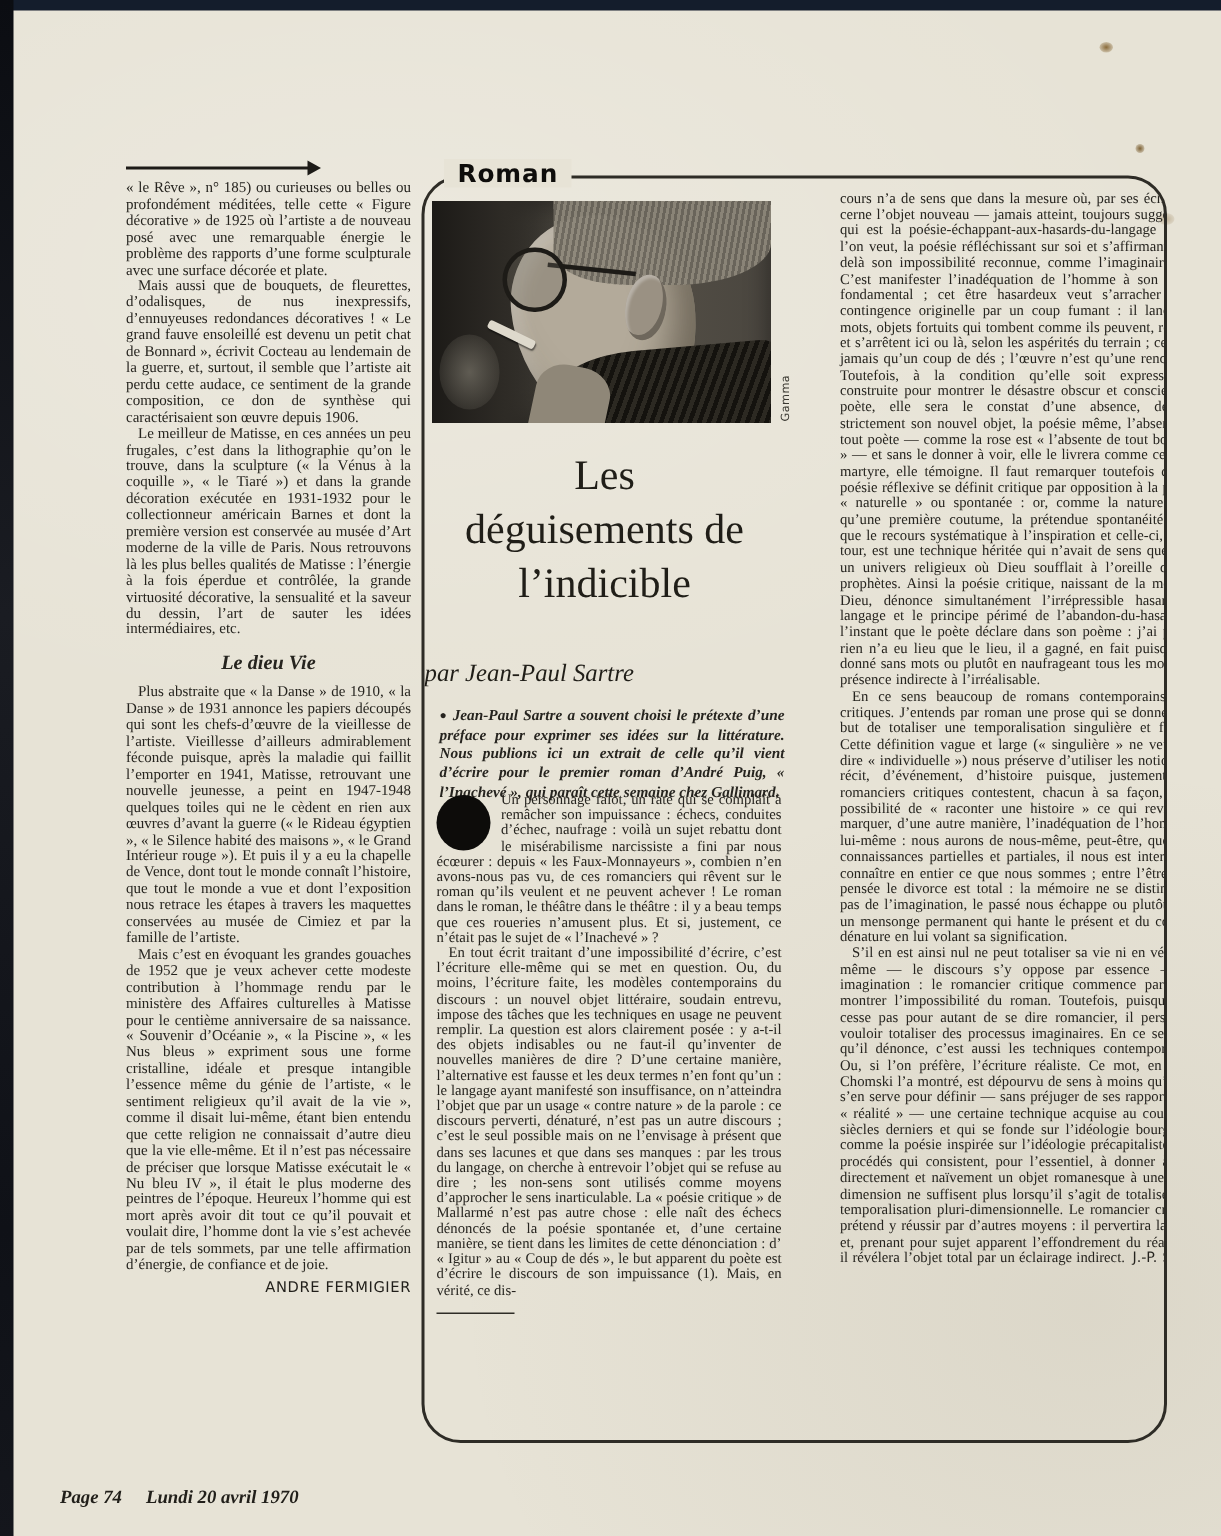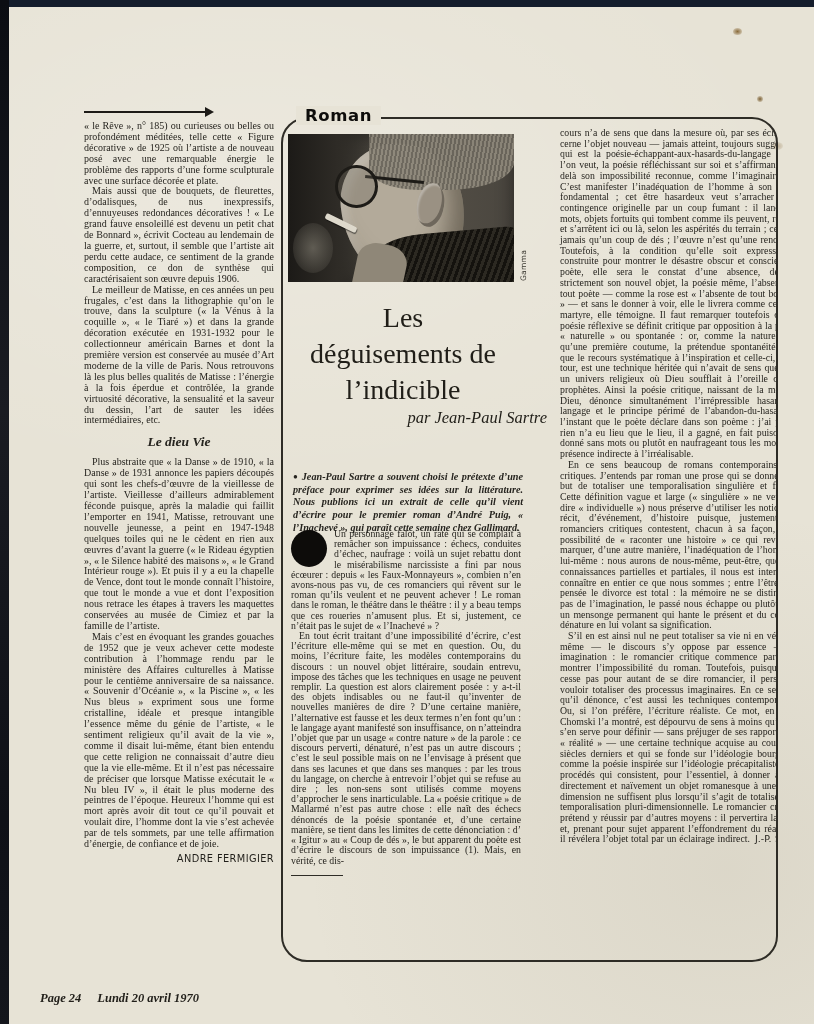--- a/index.html
+++ b/index.html
@@ -75,22 +75,22 @@
     border-radius:35% 8% 0 0;transform:rotate(-5deg);}
   .ph-neck{left:30%;top:74%;width:22%;height:30%;background:#8f8778;transform:rotate(12deg);
     border-radius:40% 40% 0 0;}
   .credit{position:absolute;left:236px;top:162px;transform:rotate(-90deg);
     transform-origin:left top;font-family:"DejaVu Sans","Liberation Sans",sans-serif;
     font-size:7.5px;color:#3a3831;letter-spacing:.3px;}
 
   
   .title-block{position:absolute;left:0;top:181px;width:240px;text-align:center;
     font-size:28px;line-height:36px;color:#201e18;}
-  .byline{position:absolute;left:0;top:289px;width:240px;text-align:right;
-    font-style:italic;font-size:16.5px;color:#201e18;margin-left:24px;}
+  .byline{position:absolute;left:0;top:320px;width:240px;text-align:left;
+    font-style:italic;font-size:16.5px;color:#201e18;}
   .intro{position:absolute;left:10px;top:352px;width:230px;font-style:italic;font-weight:bold;
     font-size:10.2px;line-height:12.7px;text-align:justify;}
   .intro .bullet{font-style:normal;font-size:8px;vertical-align:1px;margin-right:3px;}
 
   
   .colbody p{margin:0;text-align:justify;}
   .col1{position:absolute;left:8px;top:410px;width:230px;font-size:9.8px;line-height:10.2px;}
   .col1 p.ind{text-indent:8px;}
   .ornament{float:left;width:36px;height:37px;background:#0d0c0a;border-radius:50%;
     margin:1px 7px 2px 0;}
@@ -164,16 +164,16 @@
         <p>cours n’a de sens que dans la mesure où, par ses échecs, il cerne l’objet nouveau — jamais atteint, toujours suggéré — qui est la poésie-échappant-aux-hasards-du-langage ou, si l’on veut, la poésie réfléchissant sur soi et s’affirmant, par-delà son impossibilité reconnue, comme l’imaginaire pur. C’est manifester l’inadéquation de l’homme à son projet fondamental ; cet être hasardeux veut s’arracher à sa contingence originelle par un coup fumant : il lance les mots, objets fortuits qui tombent comme ils peuvent, roulent et s’arrêtent ici ou là, selon les aspérités du terrain ; ce n’est jamais qu’un coup de dés ; l’œuvre n’est qu’une rencontre. Toutefois, à la condition qu’elle soit expressément construite pour montrer le désastre obscur et conscient du poète, elle sera le constat d’une absence, définira strictement son nouvel objet, la poésie même, l’absente de tout poète — comme la rose est « l’absente de tout bouquet » — et sans le donner à voir, elle le livrera comme ce dont, martyre, elle témoigne. Il faut remarquer toutefois que la poésie réflexive se définit critique par opposition à la poésie « naturelle » ou spontanée : or, comme la nature n’est qu’une première coutume, la prétendue spontanéité n’est que le recours systématique à l’inspiration et celle-ci, à son tour, est une technique héritée qui n’avait de sens que dans un univers religieux où Dieu soufflait à l’oreille de ses prophètes. Ainsi la poésie critique, naissant de la mort de Dieu, dénonce simultanément l’irrépressible hasard du langage et le principe périmé de l’abandon-du-hasard. A l’instant que le poète déclare dans son poème : j’ai perdu, rien n’a eu lieu que le lieu, il a gagné, en fait puisqu’il a donné sans mots ou plutôt en naufrageant tous les mots une présence indirecte à l’irréalisable.</p>
         <p class="ind">En ce sens beaucoup de romans contemporains sont critiques. J’entends par roman une prose qui se donne pour but de totaliser une temporalisation singulière et fictive. Cette définition vague et large (« singulière » ne veut pas dire « individuelle ») nous préserve d’utiliser les notions de récit, d’événement, d’histoire puisque, justement, les romanciers critiques contestent, chacun à sa façon, toute possibilité de « raconter une histoire » ce qui revient à marquer, d’une autre manière, l’inadéquation de l’homme à lui-même : nous aurons de nous-même, peut-être, quelques connaissances partielles et partiales, il nous est interdit de connaître en entier ce que nous sommes ; entre l’être et la pensée le divorce est total : la mémoire ne se distinguant pas de l’imagination, le passé nous échappe ou plutôt c’est un mensonge permanent qui hante le présent et du coup le dénature en lui volant sa signification.</p>
         <p class="ind">S’il en est ainsi nul ne peut totaliser sa vie ni en vérité ni même — le discours s’y oppose par essence — en imagination : le romancier critique commence par nous montrer l’impossibilité du roman. Toutefois, puisqu’il ne cesse pas pour autant de se dire romancier, il persiste à vouloir totaliser des processus imaginaires. En ce sens, ce qu’il dénonce, c’est aussi les techniques contemporaines. Ou, si l’on préfère, l’écriture réaliste. Ce mot, en effet, Chomski l’a montré, est dépourvu de sens à moins qu’on ne s’en serve pour définir — sans préjuger de ses rapports à la « réalité » — une certaine technique acquise au cours des siècles derniers et qui se fonde sur l’idéologie bourgeoise comme la poésie inspirée sur l’idéologie précapitaliste. Ces procédés qui consistent, pour l’essentiel, à donner à voir directement et naïvement un objet romanesque à une seule dimension ne suffisent plus lorsqu’il s’agit de totaliser une temporalisation pluri-dimensionnelle. Le romancier critique prétend y réussir par d’autres moyens : il pervertira la prise et, prenant pour sujet apparent l’effondrement du réalisme, il révélera l’objet total par un éclairage indirect.</p>
         <div class="sig2">J.-P. S.</div>
       </div>
 
     </div>
   </div>
 
   <div class="footer">
-    <span>Page 24</span><span class="date">Lundi 20 avril 1970</span>
+    <span>Page 74</span><span class="date">Lundi 20 avril 1970</span>
   </div>
 
 </div>
 
 </body></html>

